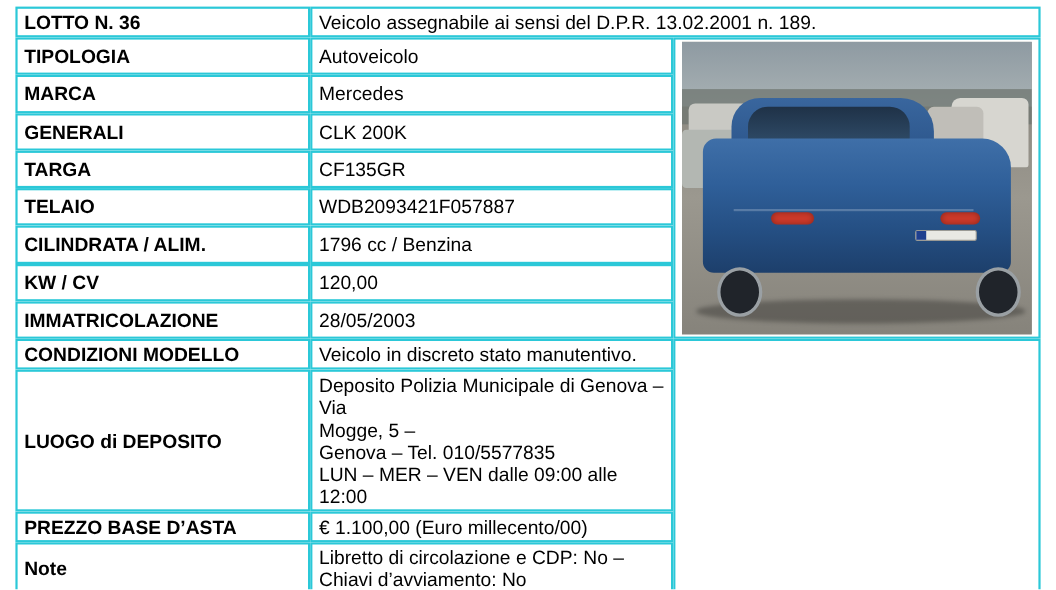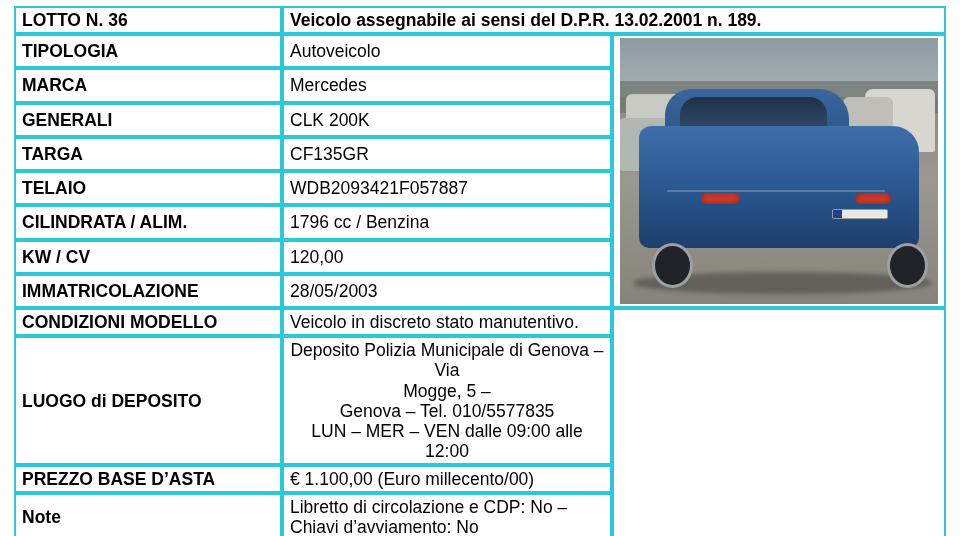--- a/index.html
+++ b/index.html
@@ -41,35 +41,34 @@
     font-weight: bold;
     white-space: nowrap;
     margin-left: 40px;
   }
   td.val { }
   td.lotnum {
     background: #fdf6d4;
     font-weight: bold;
   }
   td.header-val {
-    font-weight: bold;
+    font-weight: normal;
   }
   td.price {
     background: #fdeee4;
   }
   td.price-lbl {
     background: #fdeee4;
     font-weight: bold;
   }
   td.note-lbl {
     font-weight: bold;
   }
   td.deposito-val {
     font-size: 12.5px;
-    text-align: center;
     line-height: 1.25;
     padding: 6px 4px;
   }
   td.cond-val {
     line-height: 1.28;
     margin-left: 48px;
   }
   td.photo-cell {
     padding: 0;
     background: #ffffff;

